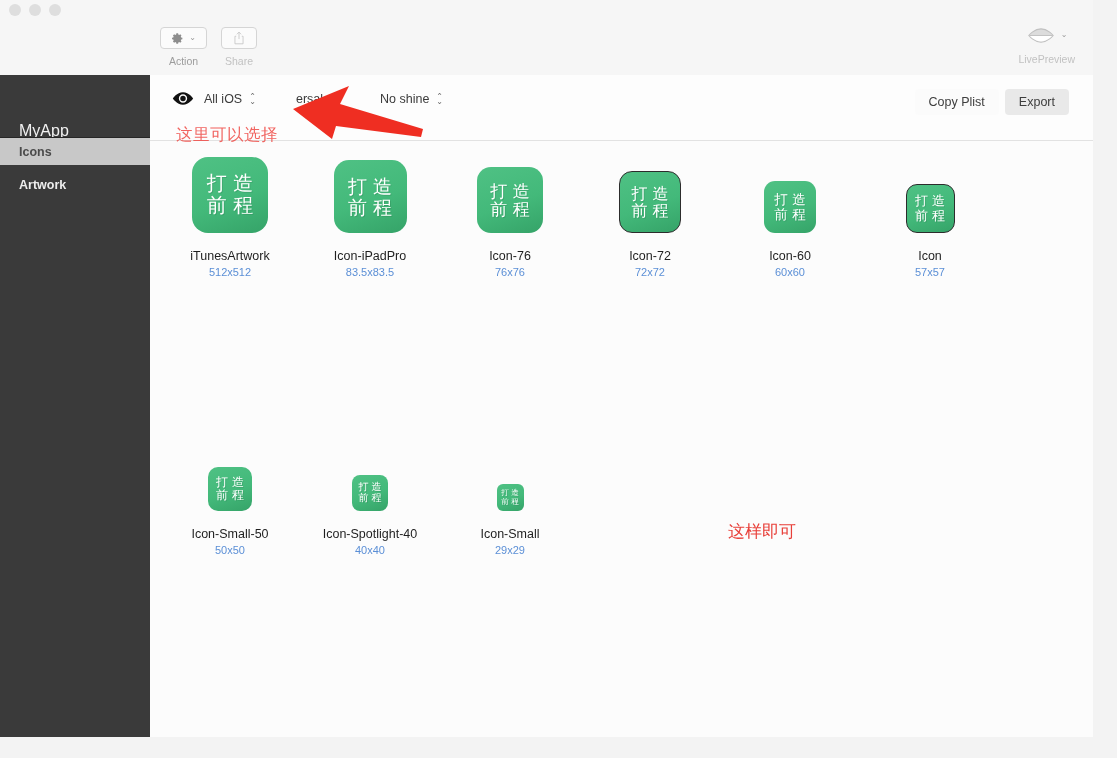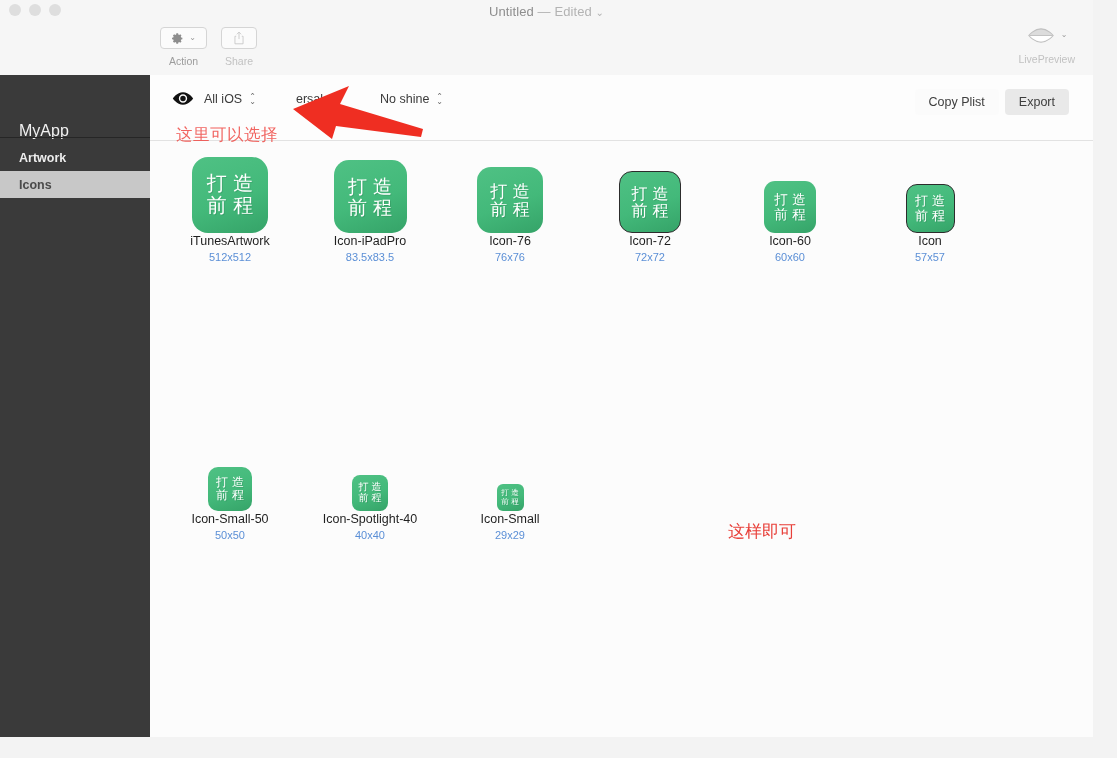--- a/index.html
+++ b/index.html
@@ -171,21 +171,21 @@
     background: linear-gradient(160deg, #4fc184 0%, #3aab6e 100%);
     color: #ffffff;
     box-sizing: border-box;
     overflow: hidden;
     font-family: "DejaVu Sans", sans-serif;
     text-shadow: 1px 1px 0 rgba(0,0,0,.10);
     line-height: 1.08;
   }
   .iconbox.bordered { border: 1.5px solid #2c2c2c; }
   .icon-name {
-    font-size: 12.5px; color: #1f1f1f; margin-top: 1px;
+    font-size: 12.5px; color: #1f1f1f; margin-top: 16px;
     white-space: nowrap;
   }
   .icon-size {
     font-size: 11px; color: #5b8fd6; margin-top: 3px;
     white-space: nowrap;
   }
   .ch-line { display:block; white-space: nowrap; }
 
   
   #watermark {
@@ -213,26 +213,20 @@
   <div id="window">
 
     <div id="titlebar">
 
       <div id="traffic">
         <span class="light"></span>
         <span class="light"></span>
         <span class="light"></span>
       </div>
 
-      <div id="win-title">
-        <span class="t-main">Untitled</span>
-        <span class="t-edit">—</span>
-        <span class="t-edit">Edited</span>
-        <span class="t-chev">⌄</span>
-      </div>
 
       <div id="tb-group">
 
         <div class="tb-item">
           <div class="tb-btn action">
             <svg class="gear" viewBox="0 0 24 24">
               <path fill="#8d8d8d" d="M12 8.2a3.8 3.8 0 100 7.6 3.8 3.8 0 000-7.6zm0 5.9a2.1 2.1 0 110-4.2 2.1 2.1 0 010 4.2z"></path>
               <path fill="#8d8d8d" d="M21 13.6v-3.2l-2.3-.4a7 7 0 00-.7-1.7l1.3-1.9-2.2-2.3-1.9 1.3a7 7 0 00-1.7-.7L13.1 2.4H9.9l-.4 2.3a7 7 0 00-1.7.7L5.9 4.1 3.6 6.4l1.3 1.9a7 7 0 00-.7 1.7l-2.3.4v3.2l2.3.4c.17.6.4 1.17.7 1.7l-1.3 1.9 2.3 2.3 1.9-1.3c.53.3 1.1.53 1.7.7l.4 2.3h3.2l.4-2.3c.6-.17 1.17-.4 1.7-.7l1.9 1.3 2.3-2.3-1.3-1.9c.3-.53.53-1.1.7-1.7l2.3-.4z"></path>
             </svg>
             <span class="chev-sm">⌄</span>
@@ -263,25 +257,25 @@
         </div>
         <span class="tb-label dim">LivePreview</span>
       </div>
 
     </div>
 
     <div id="sidebar">
       <div id="app-name">MyApp</div>
       <div id="side-sep"></div>
       <div id="side-list">
+        <div class="side-item active">
+          <span>Icons</span>
+        </div>
         <div class="side-item gap">
           <span>Artwork</span>
-        </div>
-        <div class="side-item active">
-          <span>Icons</span>
         </div>
       </div>
     </div>
 
     <div id="content">
 
       <div id="controlbar">
 
         <div id="ctl-left">
           <svg class="eye-small" viewBox="0 0 26 17">

